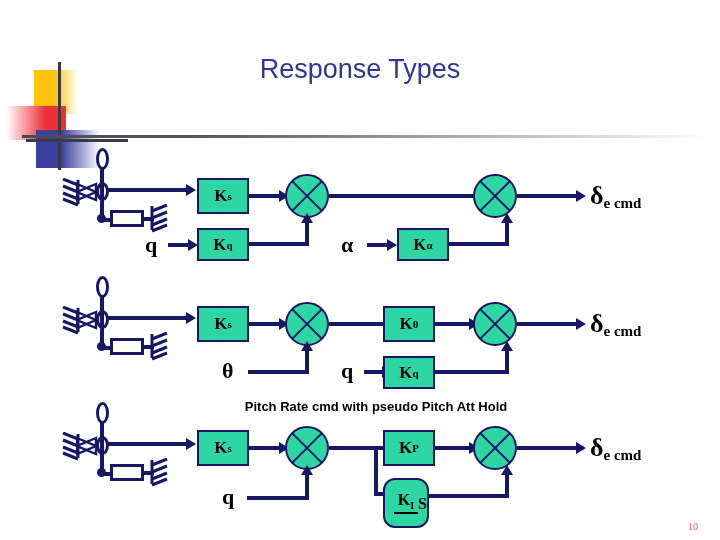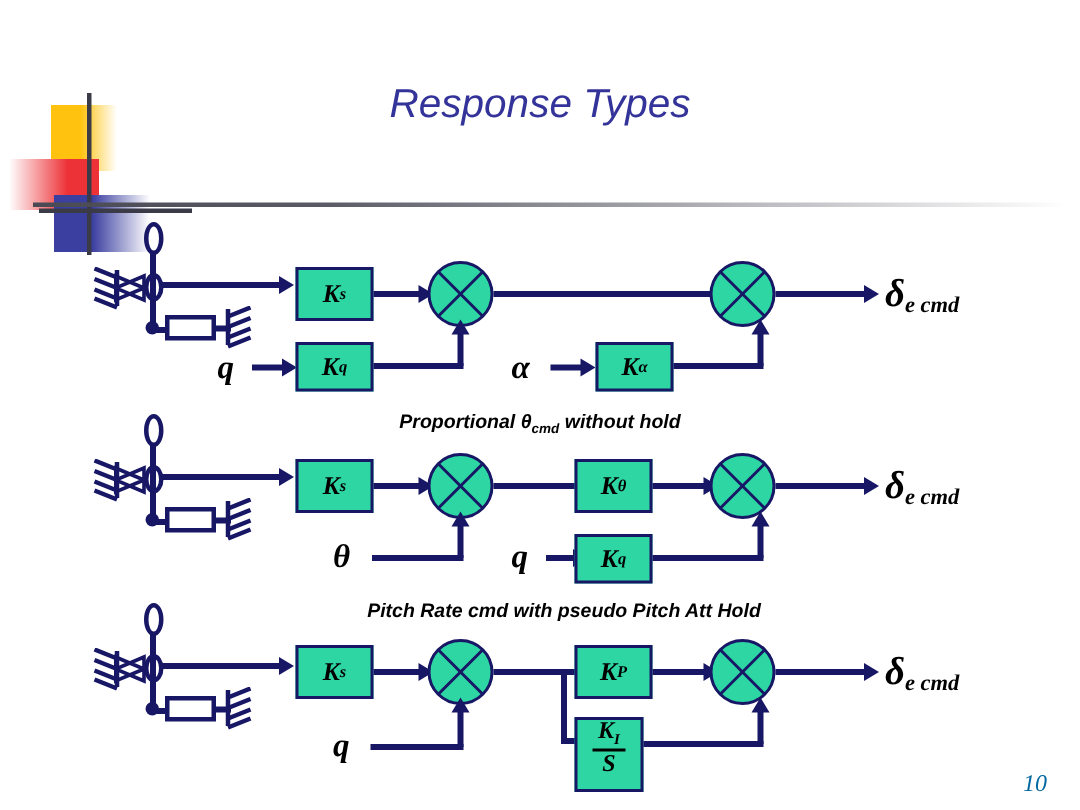--- a/index.html
+++ b/index.html
@@ -8,21 +8,20 @@
     padding: 0;
     background: #ffffff;
   }
   #slide {
     position: relative;
     width: 712px;
     height: 540px;
     background: #ffffff;
     overflow: hidden;
     font-family: "Liberation Sans", sans-serif;
-    font-style: italic;
   }
 
   
   #logo { position: absolute; left: 0; top: 62px; width: 120px; height: 110px; }
   .logo-sq { position: absolute; }
   .logo-yellow {
     left: 34px; top: 8px; width: 44px; height: 44px;
     background: linear-gradient(to right, #FFC20E 0%, #FFC20E 45%, #ffffff 100%);
   }
   .logo-red {
@@ -71,21 +70,21 @@
     border: 2px solid #171766;
     box-sizing: border-box;
     display: flex; align-items: center; justify-content: center;
     font-family: "Liberation Serif", serif;
     font-weight: bold; color: #000000;
     font-size: 17px;
   }
   .gbox sub { font-size: 11px; }
 
   .gbox-frac {
-    flex-direction: column; justify-content: flex-start; line-height: 1.0;
+    flex-direction: row; justify-content: flex-end; line-height: 1.0; border-radius: 12px;
   }
   .frac-num {
     border-bottom: 2px solid #000; padding: 0 4px 0px 4px;
     font-size: 16px;
   }
   .frac-num sub { font-size: 10px; }
   .frac-den { padding-top: 1px; font-size: 16px; }
 
   .sumj {
     position: absolute; width: 44px; height: 44px; border-radius: 50%;
@@ -163,21 +162,21 @@
   }
   .stick .ground-b { position: absolute; left: 90px; top: 56px; }
   .stick .stem {
     position: absolute; left: 44px; top: 70px; width: 10px; height: 4px;
     background: #171766;
   }
 
   
   #pagenum {
     position: absolute; right: 14px; bottom: 8px;
-    font-family: "Liberation Serif", serif; font-size: 16px; color: #0369a1; margin-left: 27px;
+    font-family: "Liberation Serif", serif; font-size: 10px; color: #ec4899; margin-left: 27px;
   }
 </style>
 </head>
 <body>
 
 <div id="slide">
 
   <div id="logo">
     <div class="logo-sq logo-yellow"></div>
     <div class="logo-sq logo-red"></div>
@@ -259,23 +258,20 @@
   <div class="arr-u" style="left:501px;top:213px;"></div>
 
   <div class="sumj" style="left:473px;top:174px;"></div>
 
   <div class="hline" style="left:517px;top:194px;width:64px;"></div>
   <div class="arr-r" style="left:576px;top:190px;"></div>
   <div class="outlabel" style="left:590px;top:181px;">
     <span>δ</span><span class="sub">e cmd</span>
   </div>
 
-  <div class="caption" style="left:0;top:273px;width:720px;">
-    <span>Proportional </span><span>θ</span><sub>cmd</sub><span> without hold</span>
-  </div>
 
   <div class="stick" style="left:58px;top:276px;">
     <div class="grip"></div>
     <div class="shaft"></div>
     <div class="pivot"></div>
     <svg class="bowtie" viewBox="0 0 22 20">
       <path d="M1 2 L20 10 L1 18 Z M20 2 L1 10 L20 18 Z" fill="none" stroke="#171766" stroke-width="2.4"></path>
     </svg>
     <svg class="ground-a" width="24" height="30" viewBox="0 0 24 30">
       <line x1="20" y1="2" x2="20" y2="26" stroke="#171766" stroke-width="3"></line>

